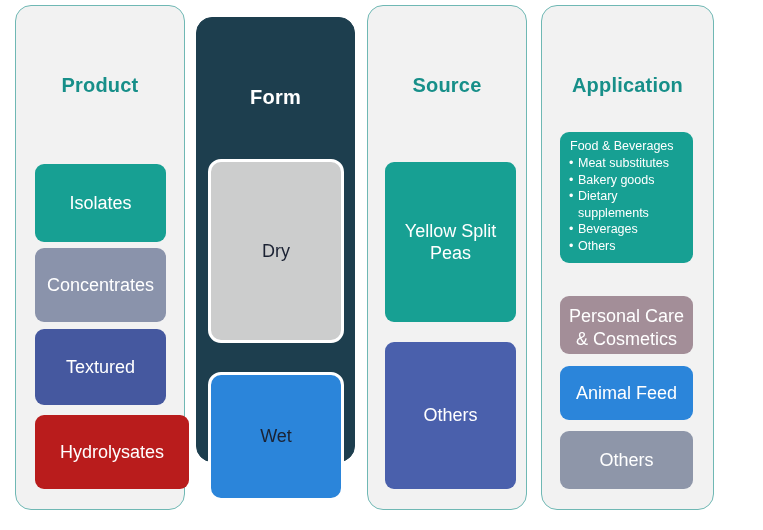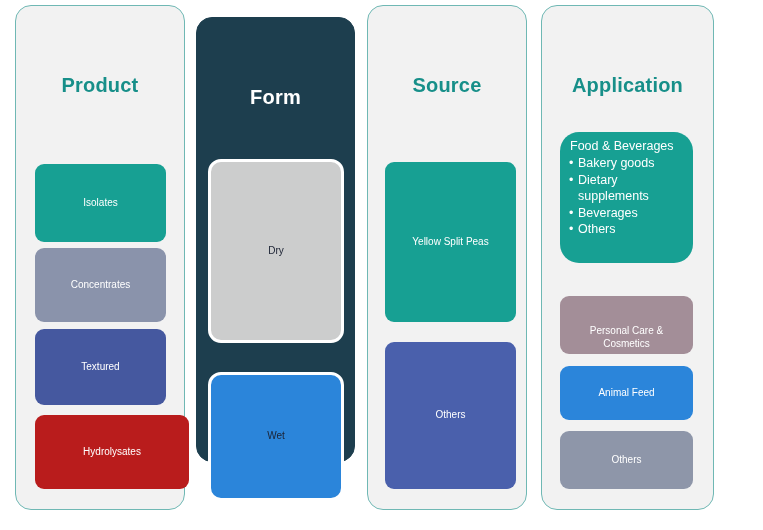--- a/index.html
+++ b/index.html
@@ -51,35 +51,35 @@
   
   .node {
     position: absolute;
     box-sizing: border-box;
     border-radius: 9px;
     display: flex;
     align-items: center;
     justify-content: center;
     text-align: center;
     color: #ffffff;
-    font-size: 10px;
+    font-size: 18px;
     line-height: 1.25;
     padding: 4px 6px;
   }
   .node.bordered {
     border: 3px solid #ffffff;
     border-radius: 13px;
   }
   .node.dark-text { color: #1b2233; }
 
   
   .fb-box {
     position: absolute;
     box-sizing: border-box;
-    border-radius: 19px;
+    border-radius: 9px;
     background: #17a093;
     color: #ffffff;
     padding: 6px 9px 7px 9px;
     font-size: 12.5px;
     line-height: 1.3;
   }
   .fb-title {
     font-size: 12.5px;
     margin: 0 0 1px 1px;
   }
@@ -150,20 +150,21 @@
       <span>Others</span>
     </div>
   </div>
 
   <div class="column light" style="left:541px; top:5px; width:173px; height:505px;">
     <div class="col-title teal" style="top:68px;">Application</div>
 
     <div class="fb-box" style="left:18px; top:126px; width:133px; height:131px;">
       <div class="fb-title">Food &amp; Beverages</div>
       <ul class="fb-list">
+        <li>Meat substitutes</li>
         <li>Bakery goods</li>
         <li>Dietary supplements</li>
         <li>Beverages</li>
         <li>Others</li>
       </ul>
     </div>
 
     <div class="node" style="left:18px; top:290px; width:133px; height:58px; background:#a38e98;align-items:flex-end;">
       <span>Personal Care &amp; Cosmetics</span>
     </div>

